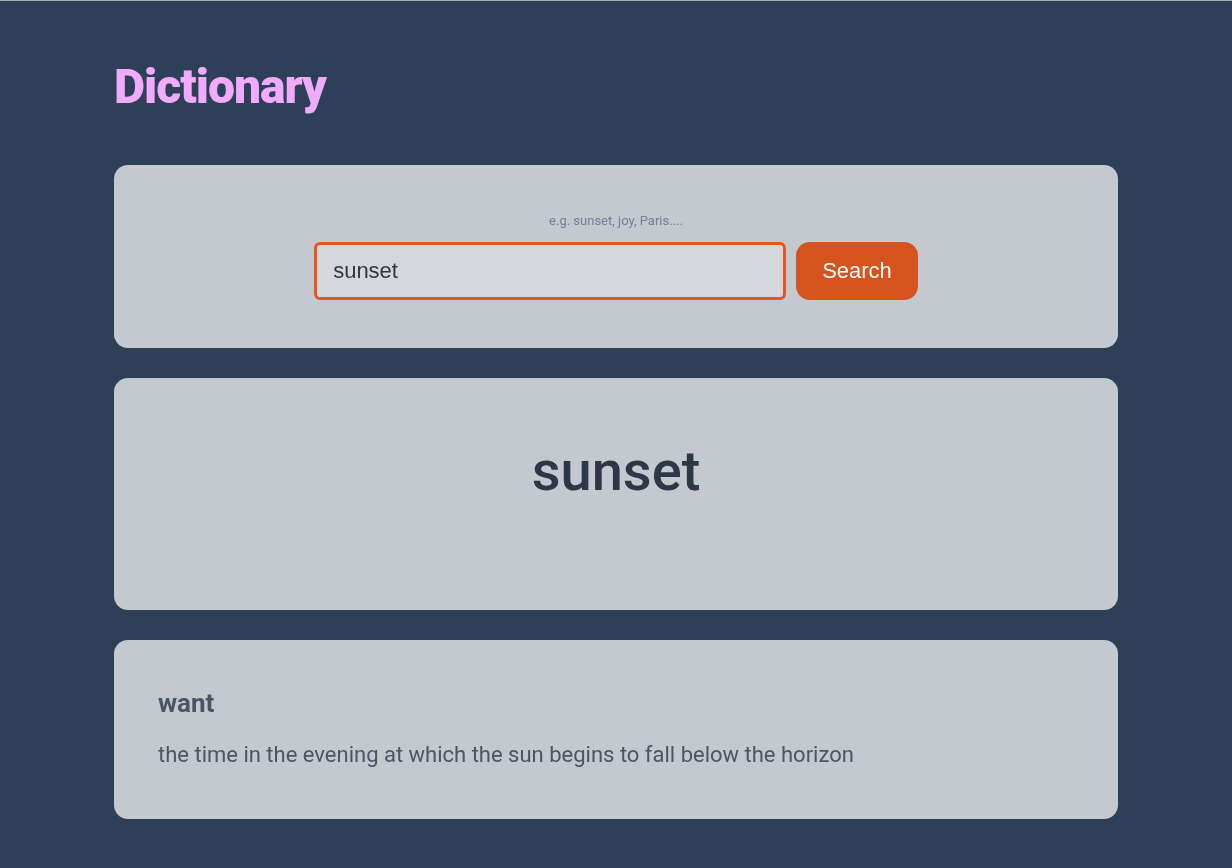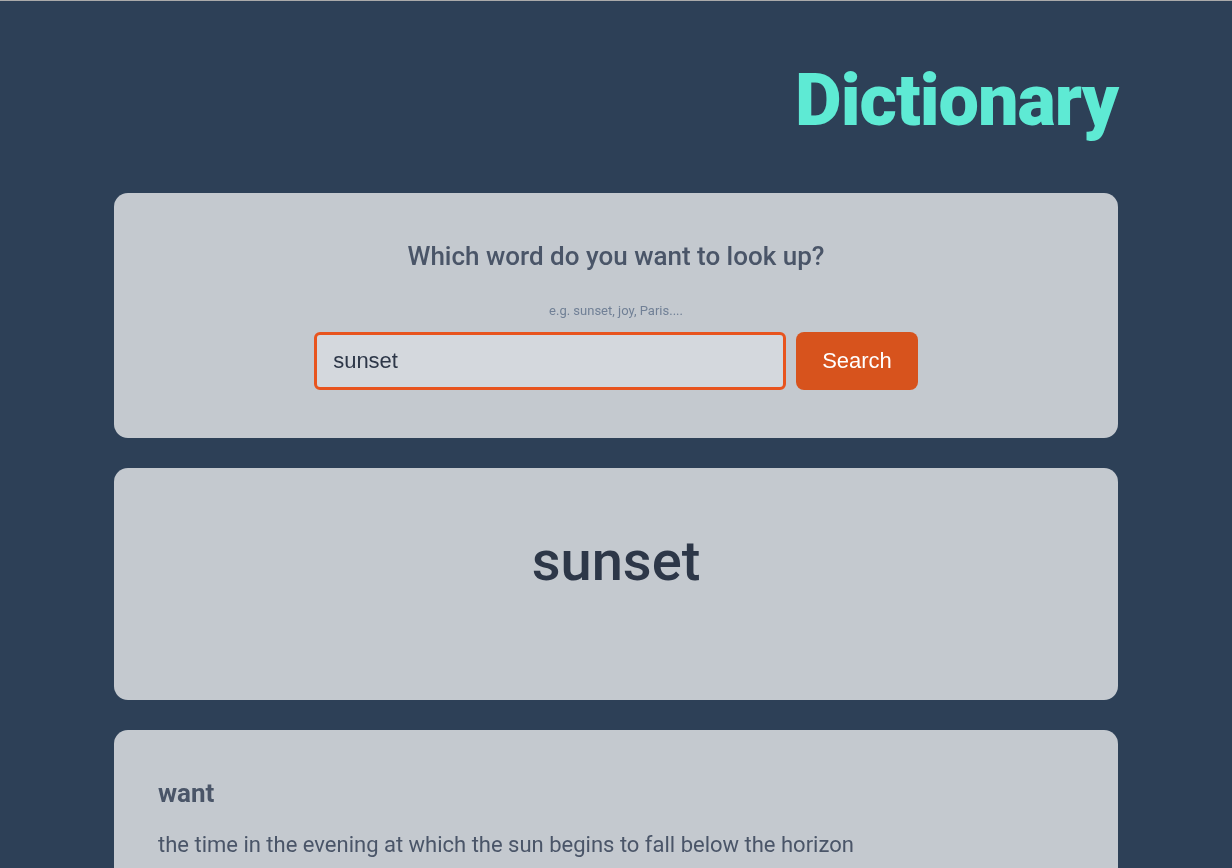--- a/index.html
+++ b/index.html
@@ -16,24 +16,24 @@
       border-top: 1px solid #aaa;
     }
 
     .container {
       max-width: 1044px;
       margin: 0 auto;
       padding: 0 20px;
     }
 
     .page-title {
-      font-size: 72px;
+      font-size: 48px;
       font-weight: 900;
-      color: #5eead4;
-      text-align: right;
+      color: #f0abfc;
+      text-align: left;
       padding: 55px 0 50px 0;
       letter-spacing: -1px;
     }
 
     .card {
       background-color: #c4c9cf;
       border-radius: 14px;
       padding: 48px 44px;
       margin-bottom: 30px;
     }
@@ -72,21 +72,21 @@
       outline: none;
     }
 
     .search-button {
       height: 58px;
       padding: 0 26px;
       font-size: 22px;
       background-color: #d7531d;
       color: #ffffff;
       border: none;
-      border-radius: 8px;
+      border-radius: 14px;
       cursor: pointer;
       font-weight: 400;
     }
 
     .result-card {
       background-color: #c4c9cf;
       border-radius: 14px;
       padding: 60px 44px 68px 44px;
       margin-bottom: 30px;
       text-align: center;
@@ -126,21 +126,20 @@
       line-height: 1.5;
     }
   </style>
 </head>
 <body>
 
 <div class="container">
   <h1 class="page-title">Dictionary</h1>
 
   <div class="card">
-    <div class="prompt-text">Which word do you want to look up?</div>
     <div class="hint-text">e.g. sunset, joy, Paris....</div>
     <div class="search-row">
       <input type="text" class="search-input" value="sunset" style="">
       <button class="search-button">Search</button>
     </div>
   </div>
 
   <div class="result-card">
     <div class="word-title">sunset</div>
   </div>

